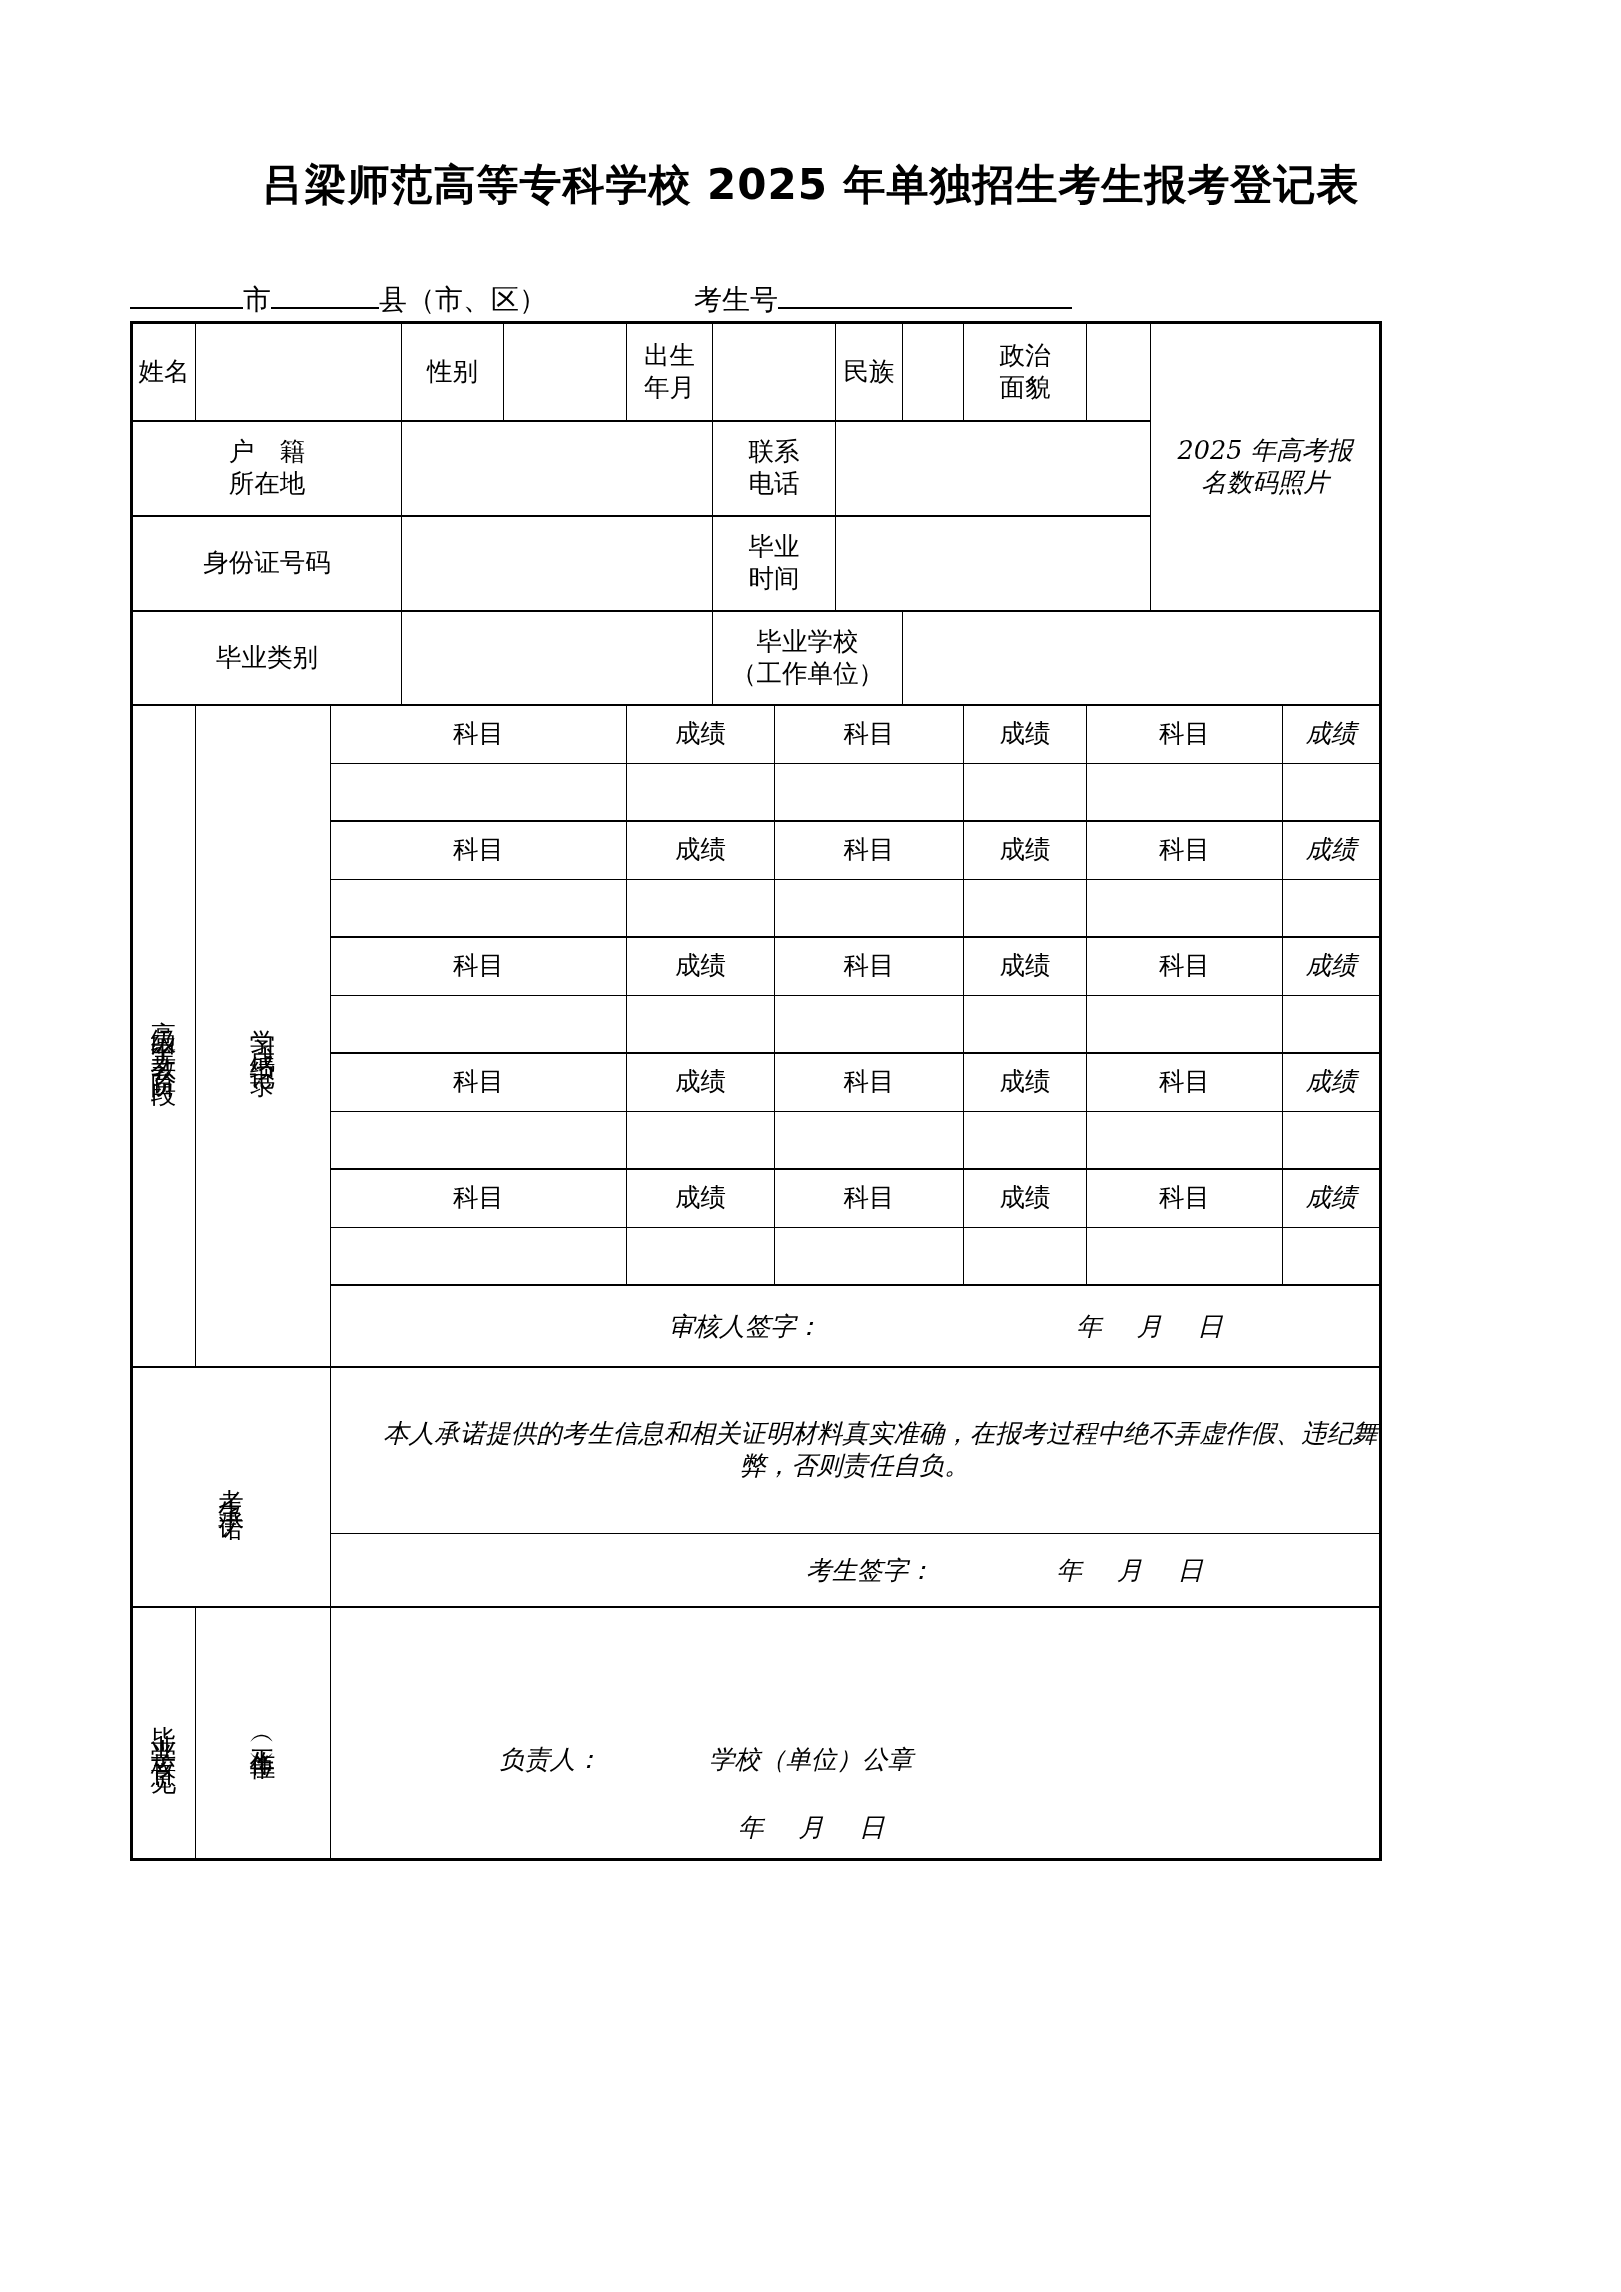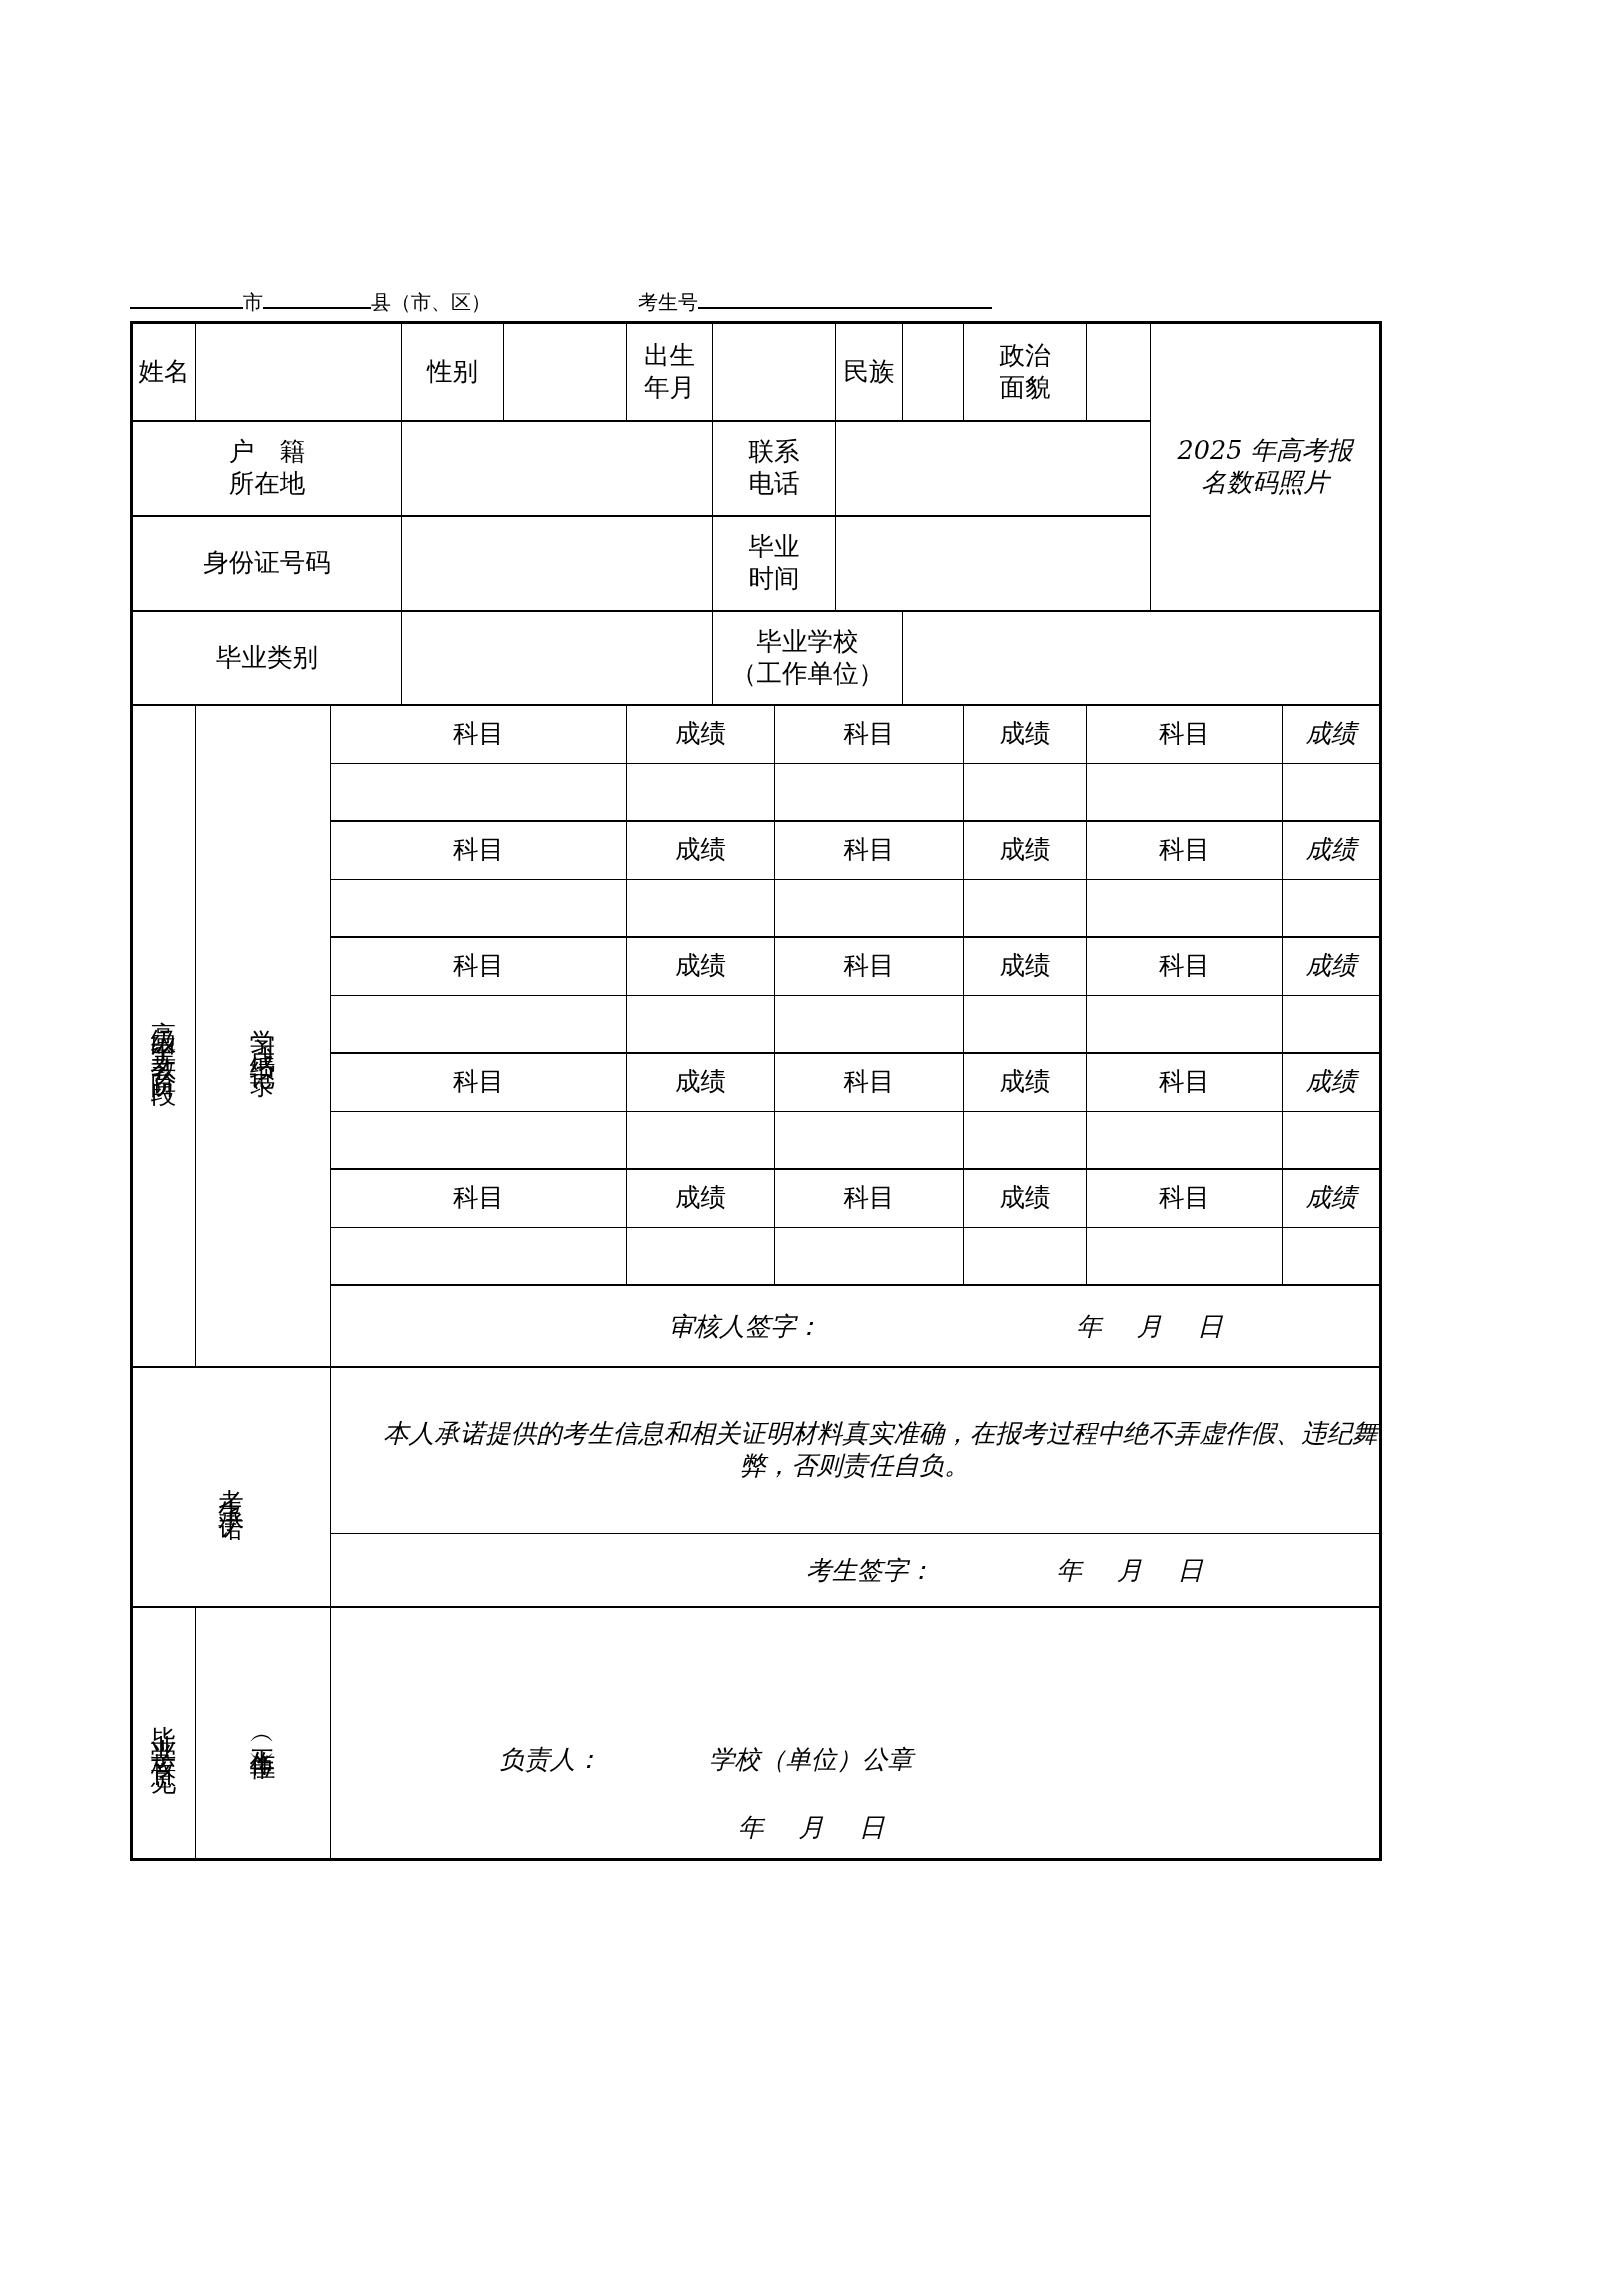--- a/index.html
+++ b/index.html
@@ -37,21 +37,21 @@
     white-space: nowrap;
   }
 
   
   .headline {
     position: absolute;
     left: 130px;
     top: 278px;
     width: 1247px;
     height: 43px;
-    font-size: 20px;
+    font-size: 28px;
     font-family: Liberation Mono, monospace;
     white-space: nowrap;
   }
   .headline .blank {
     display: inline-block;
     border-bottom: 2px solid #000;
     vertical-align: baseline;
     height: 29px;
   }
   .blank-a { width: 113px; }
@@ -163,20 +163,21 @@
     font-size: 27.4px;
     line-height: 1.55;
     text-align: left;
   }
 </style>
 </head>
 <body>
 
 <div class="page">
 
+  <div class="title">吕梁师范高等专科学校 2025 年单独招生考生报考登记表</div>
 
   <div class="headline">
     <span class="blank blank-a"></span><span>市</span><span class="blank blank-b"></span><span>县（市、区）</span><span class="gapwide"></span><span>考生号</span><span class="blank blank-c"></span>
   </div>
 
   <table class="form">
     <colgroup>
       <col style="width:64px">
       <col style="width:135px">
       <col style="width:71px">

